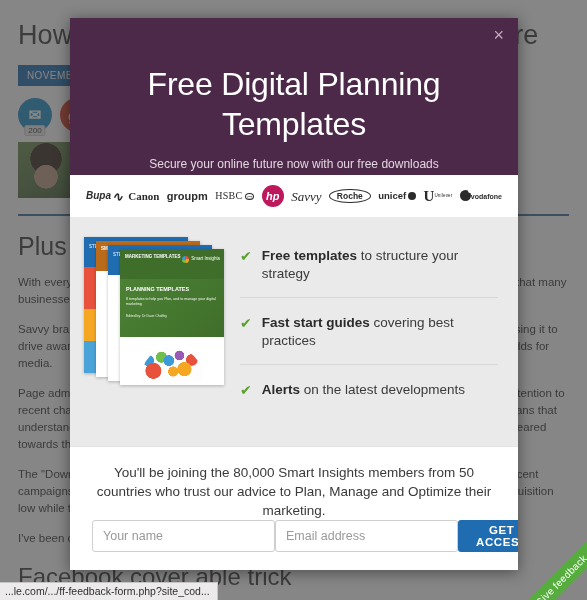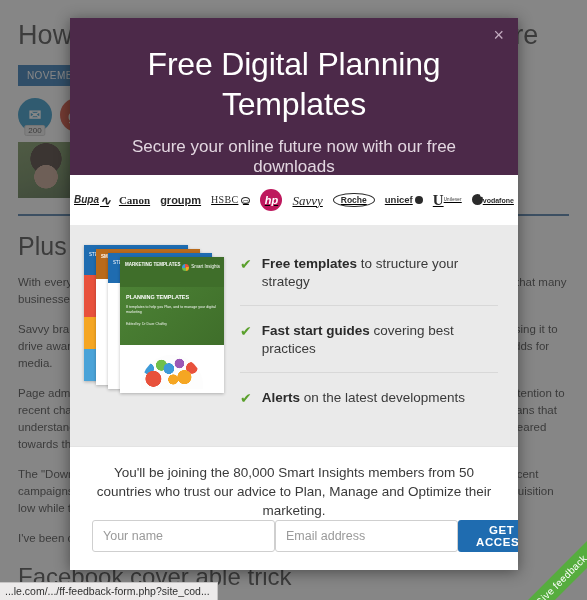--- a/index.html
+++ b/index.html
@@ -122,38 +122,37 @@
     font-size: 18px;
     line-height: 1;
     cursor: pointer;
     font-family: "Liberation Sans", sans-serif;
   }
   .modal-title {
     font-size: 32px;
     font-weight: 400;
     line-height: 40px;
     letter-spacing: -.2px;
-    margin-top: 8px;
+    margin-top: 28px;
   }
   .modal-sub {
     margin-top: 13px;
-    font-size: 17px;
+    font-size: 12px;
     color: #e2d6e0;
     font-weight: 400;
   }
 
   
   .logo-strip {
     background: #fff;
-    height: 50px;
+    height: 42px;
     display: flex;
     align-items: center;
     justify-content: space-between;
-    padding: 0 4px;
-    text-decoration: underline;
+    padding: 0 16px;
   }
   .logo {
     color: #2b2b2b;
     font-size: 10px;
     display: flex;
     align-items: center;
     white-space: nowrap;
     line-height: 1;
   }
   .lg-bupa { font-style: italic; font-weight: bold; font-size: 10px; }

